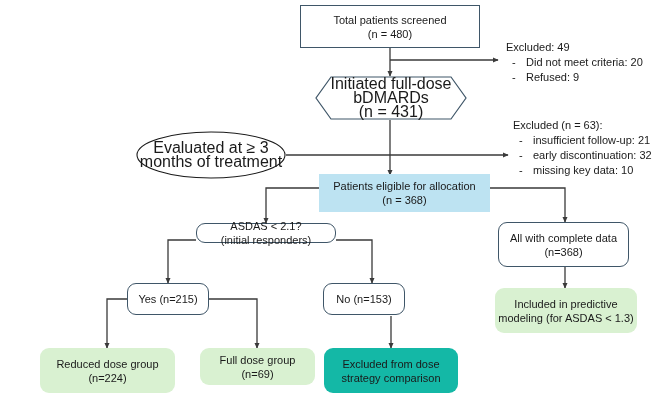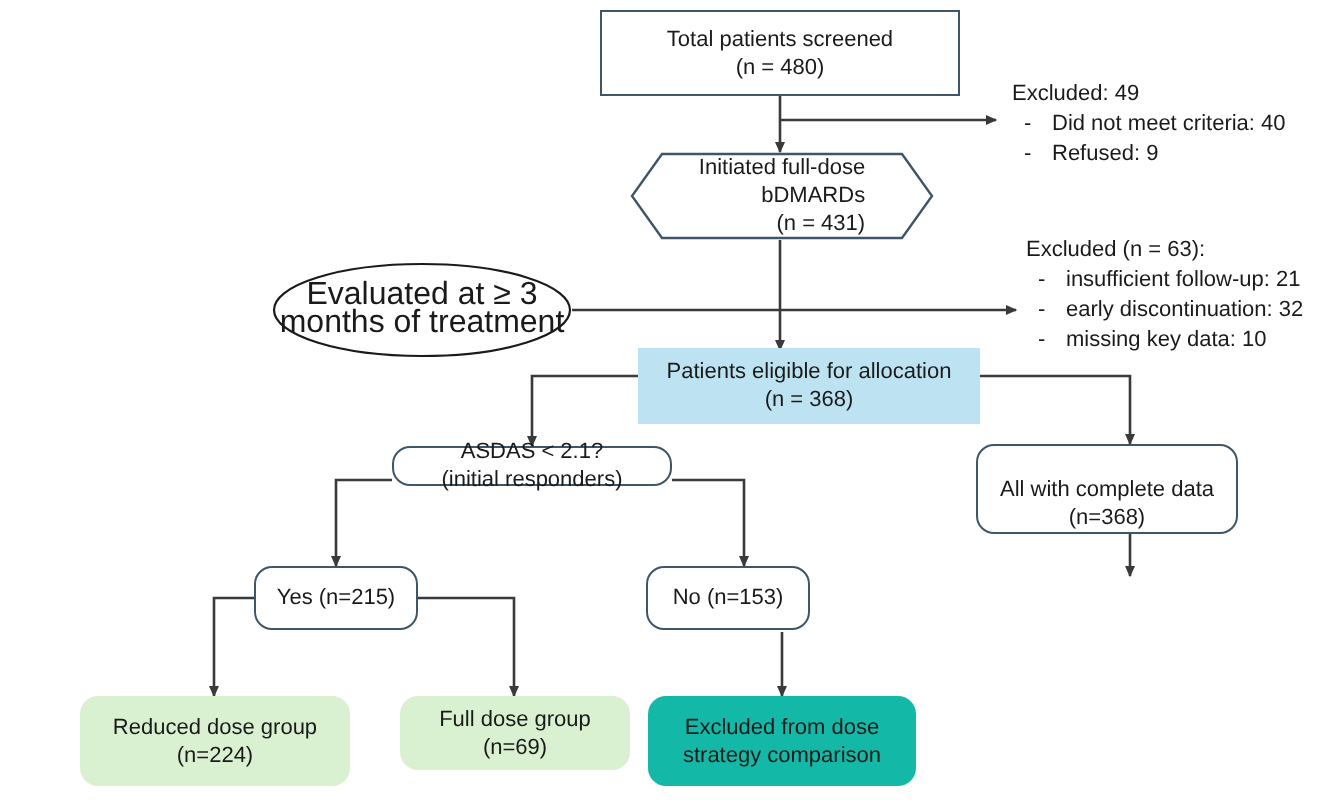--- a/index.html
+++ b/index.html
@@ -58,22 +58,22 @@
   .hexnode {
     position: absolute;
     box-sizing: border-box;
   }
   .hexnode .hexlabel {
     position: absolute;
     left: 0; top: 0; right: 0; bottom: 0;
     display: flex;
     align-items: center;
     justify-content: center;
-    text-align: right;
-    font-size: 11px;
+    text-align: center;
+    font-size: 16px;
     line-height: 14px;
     white-space: pre-line;
   }
   .ellipsenode {
     position: absolute;
     box-sizing: border-box;
   }
   .ellipsenode .elabel {
     position: absolute;
     left: 0; top: 0; right: 0; bottom: 0;
@@ -163,25 +163,29 @@
   <div class="node fill-blue" style="left:291px; top:174px; width:171px; height:38px;">
     <span class="txt">Patients eligible for allocation
 (n = 368)</span>
   </div>
 
   <div class="node rounded" style="left:168px; top:223px; width:140px; height:20px;">
     <span class="txt">ASDAS &lt; 2.1?
 (initial responders)</span>
   </div>
 
-  <div class="node rounded" style="left:460px; top:222px; width:131px; height:45px;align-items:flex-end;">
+  <div class="node rounded" style="left:470px; top:222px; width:131px; height:45px;">
     <span class="txt">All with complete data
 (n=368)</span>
   </div>
 
+  <div class="node fill-green" style="left:467px; top:288px; width:142px; height:45px;">
+    <span class="txt">Included in predictive
+modeling (for ASDAS &lt; 1.3)</span>
+  </div>
 
   <div class="node rounded" style="left:99px; top:283px; width:82px; height:32px;">
     <span class="txt">Yes (n=215)</span>
   </div>
 
   <div class="node rounded" style="left:295px; top:283px; width:82px; height:32px;">
     <span class="txt">No (n=153)</span>
   </div>
 
   <div class="node fill-green" style="left:12px; top:348px; width:135px; height:45px;">
@@ -196,21 +200,21 @@
 
   <div class="node fill-peach" style="left:296px; top:348px; width:134px; height:45px;">
     <span class="txt">Excluded from dose
 strategy comparison</span>
   </div>
 
   <div class="notegroup" style="left:478px; top:40px; width:180px;">
     <div class="note-title">Excluded: 49</div>
     <div class="note-item">
       <span class="note-dash">-</span>
-      <span>Did not meet criteria: 40</span>
+      <span>Did not meet criteria: 20</span>
     </div>
     <div class="note-item">
       <span class="note-dash">-</span>
       <span>Refused: 9</span>
     </div>
   </div>
 
   <div class="notegroup" style="left:485px; top:118px; width:178px;">
     <div class="note-title">Excluded (n = 63):</div>
     <div class="note-item">

